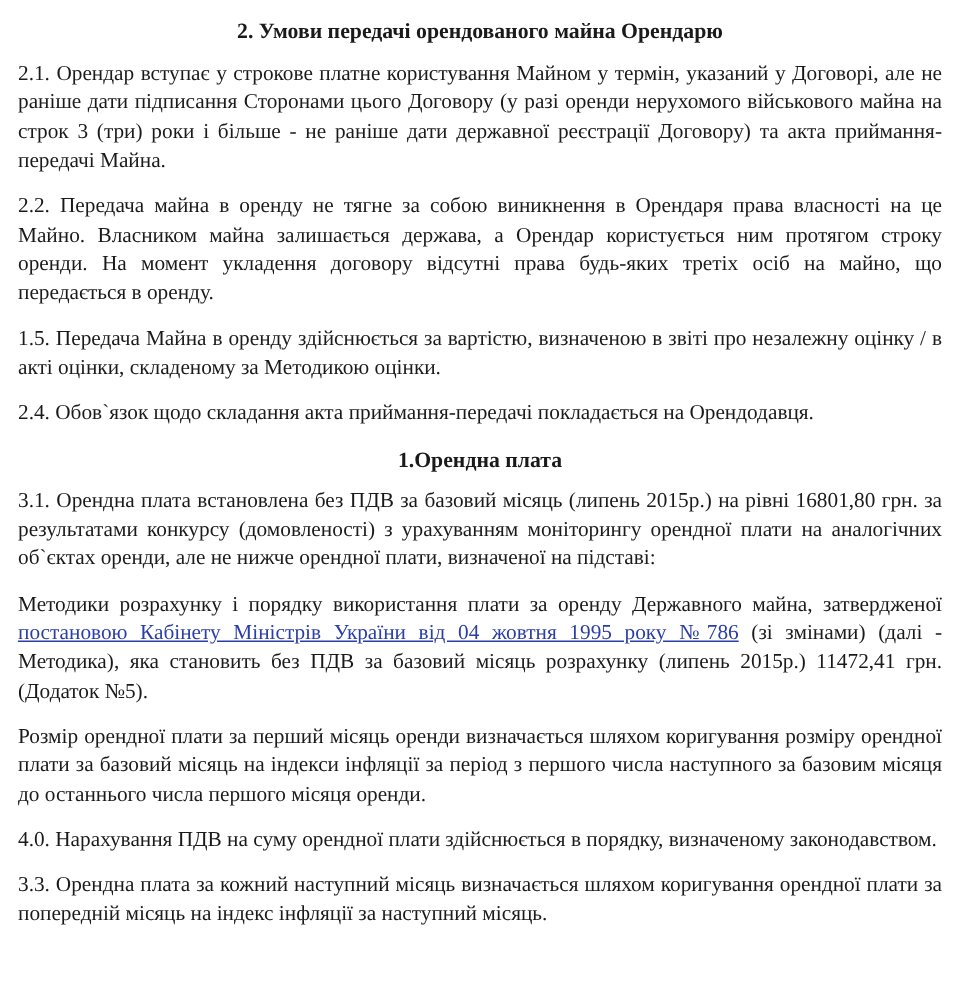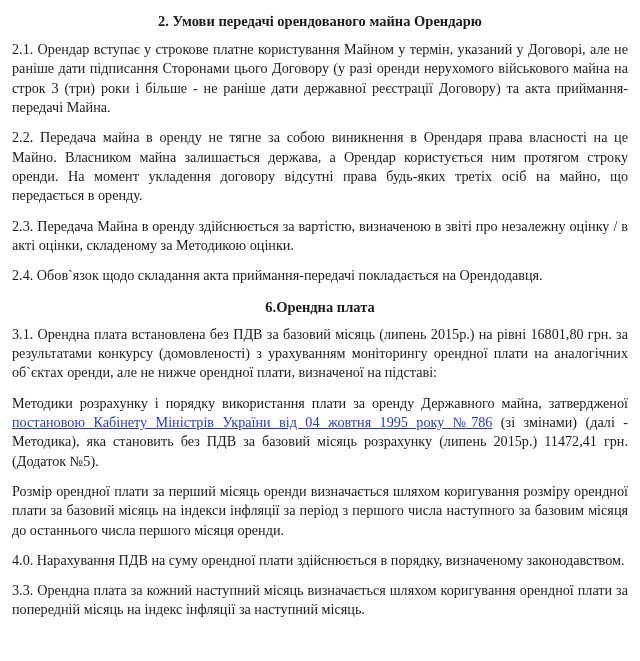--- a/index.html
+++ b/index.html
@@ -47,24 +47,24 @@
 </style>
 </head>
 <body>
 
 <div class="page">
 
   <h2 class="section-heading">2. Умови передачі орендованого майна Орендарю</h2>
 
   <p class="para">2.1. Орендар вступає у строкове платне користування Майном у термін, указаний у Договорі, але не раніше дати підписання Сторонами цього Договору (у разі оренди нерухомого військового майна на строк 3 (три) роки і більше - не раніше дати державної реєстрації Договору) та акта приймання-передачі Майна.</p>
   <p class="para">2.2. Передача майна в оренду не тягне за собою виникнення в Орендаря права власності на це Майно. Власником майна залишається держава, а Орендар користується ним протягом строку оренди. На момент укладення договору відсутні права будь-яких третіх осіб на майно, що передається в оренду.</p>
-  <p class="para">2.3. Передача Майна в оренду здійснюється за вартістю, визначеною в звіті про незалежну оцінку / в акті оцінки, складеному за Методикою оцінки.</p>
+  <p class="para">1.5. Передача Майна в оренду здійснюється за вартістю, визначеною в звіті про незалежну оцінку / в акті оцінки, складеному за Методикою оцінки.</p>
   <p class="para">2.4. Обов`язок щодо складання акта приймання-передачі покладається на Орендодавця.</p>
 
-  <h2 class="section-heading tight">6.Орендна плата</h2>
+  <h2 class="section-heading tight">1.Орендна плата</h2>
 
   <p class="para">3.1. Орендна плата встановлена без ПДВ за базовий місяць (липень 2015р.) на рівні 16801,80 грн. за результатами конкурсу (домовленості) з урахуванням моніторингу орендної плати на аналогічних об`єктах оренди, але не нижче орендної плати, визначеної на підставі:</p>
 
   <p class="para"><span>Методики розрахунку і порядку використання плати за оренду Державного майна, затвердженої </span><a href="#" class="doc-link" style="color: rgb(43, 62, 168);">постановою Кабінету Міністрів України від 04 жовтня 1995 року №786</a><span> (зі змінами) (далі - Методика), яка становить без ПДВ за базовий місяць розрахунку (липень 2015р.) 11472,41 грн. (Додаток №5).</span></p>
 
   <p class="para">Розмір орендної плати за перший місяць оренди визначається шляхом коригування розміру орендної плати за базовий місяць на індекси інфляції за період з першого числа наступного за базовим місяця до останнього числа першого місяця оренди.</p>
   <p class="para">4.0. Нарахування ПДВ на суму орендної плати здійснюється в порядку, визначеному законодавством.</p>
   <p class="para">3.3. Орендна плата за кожний наступний місяць визначається шляхом коригування орендної плати за попередній місяць на індекс інфляції за наступний місяць.</p>
 
 </div>

